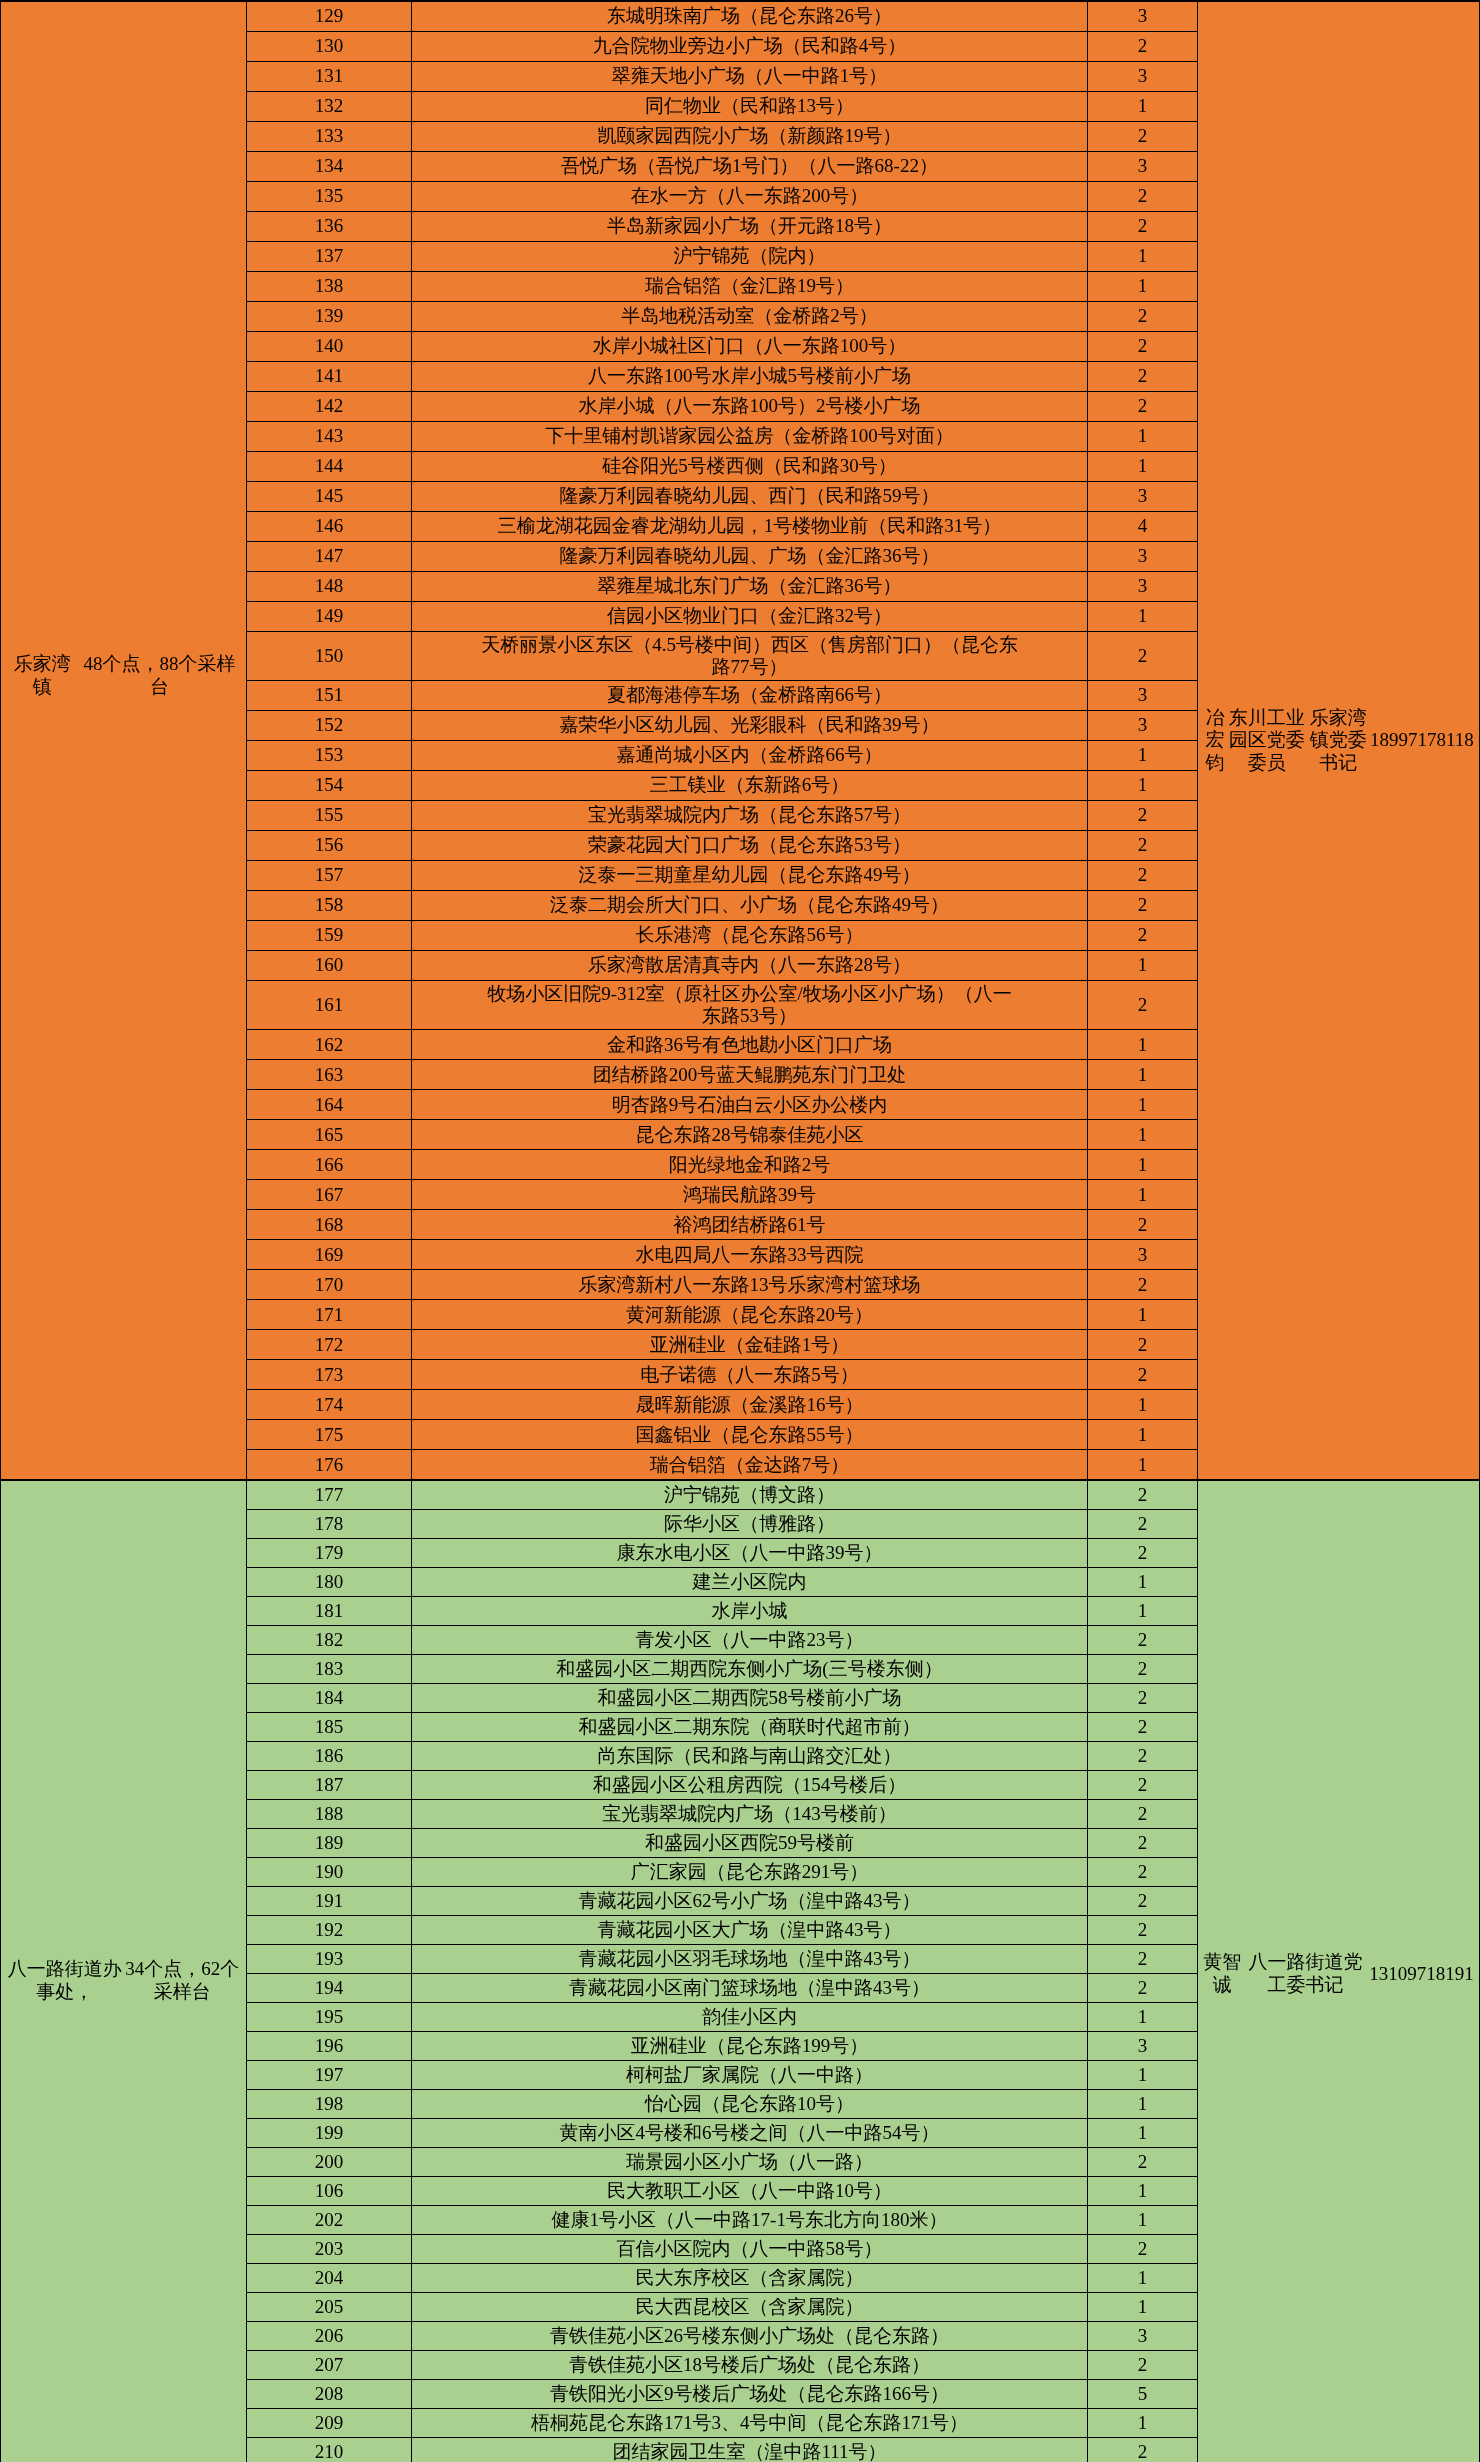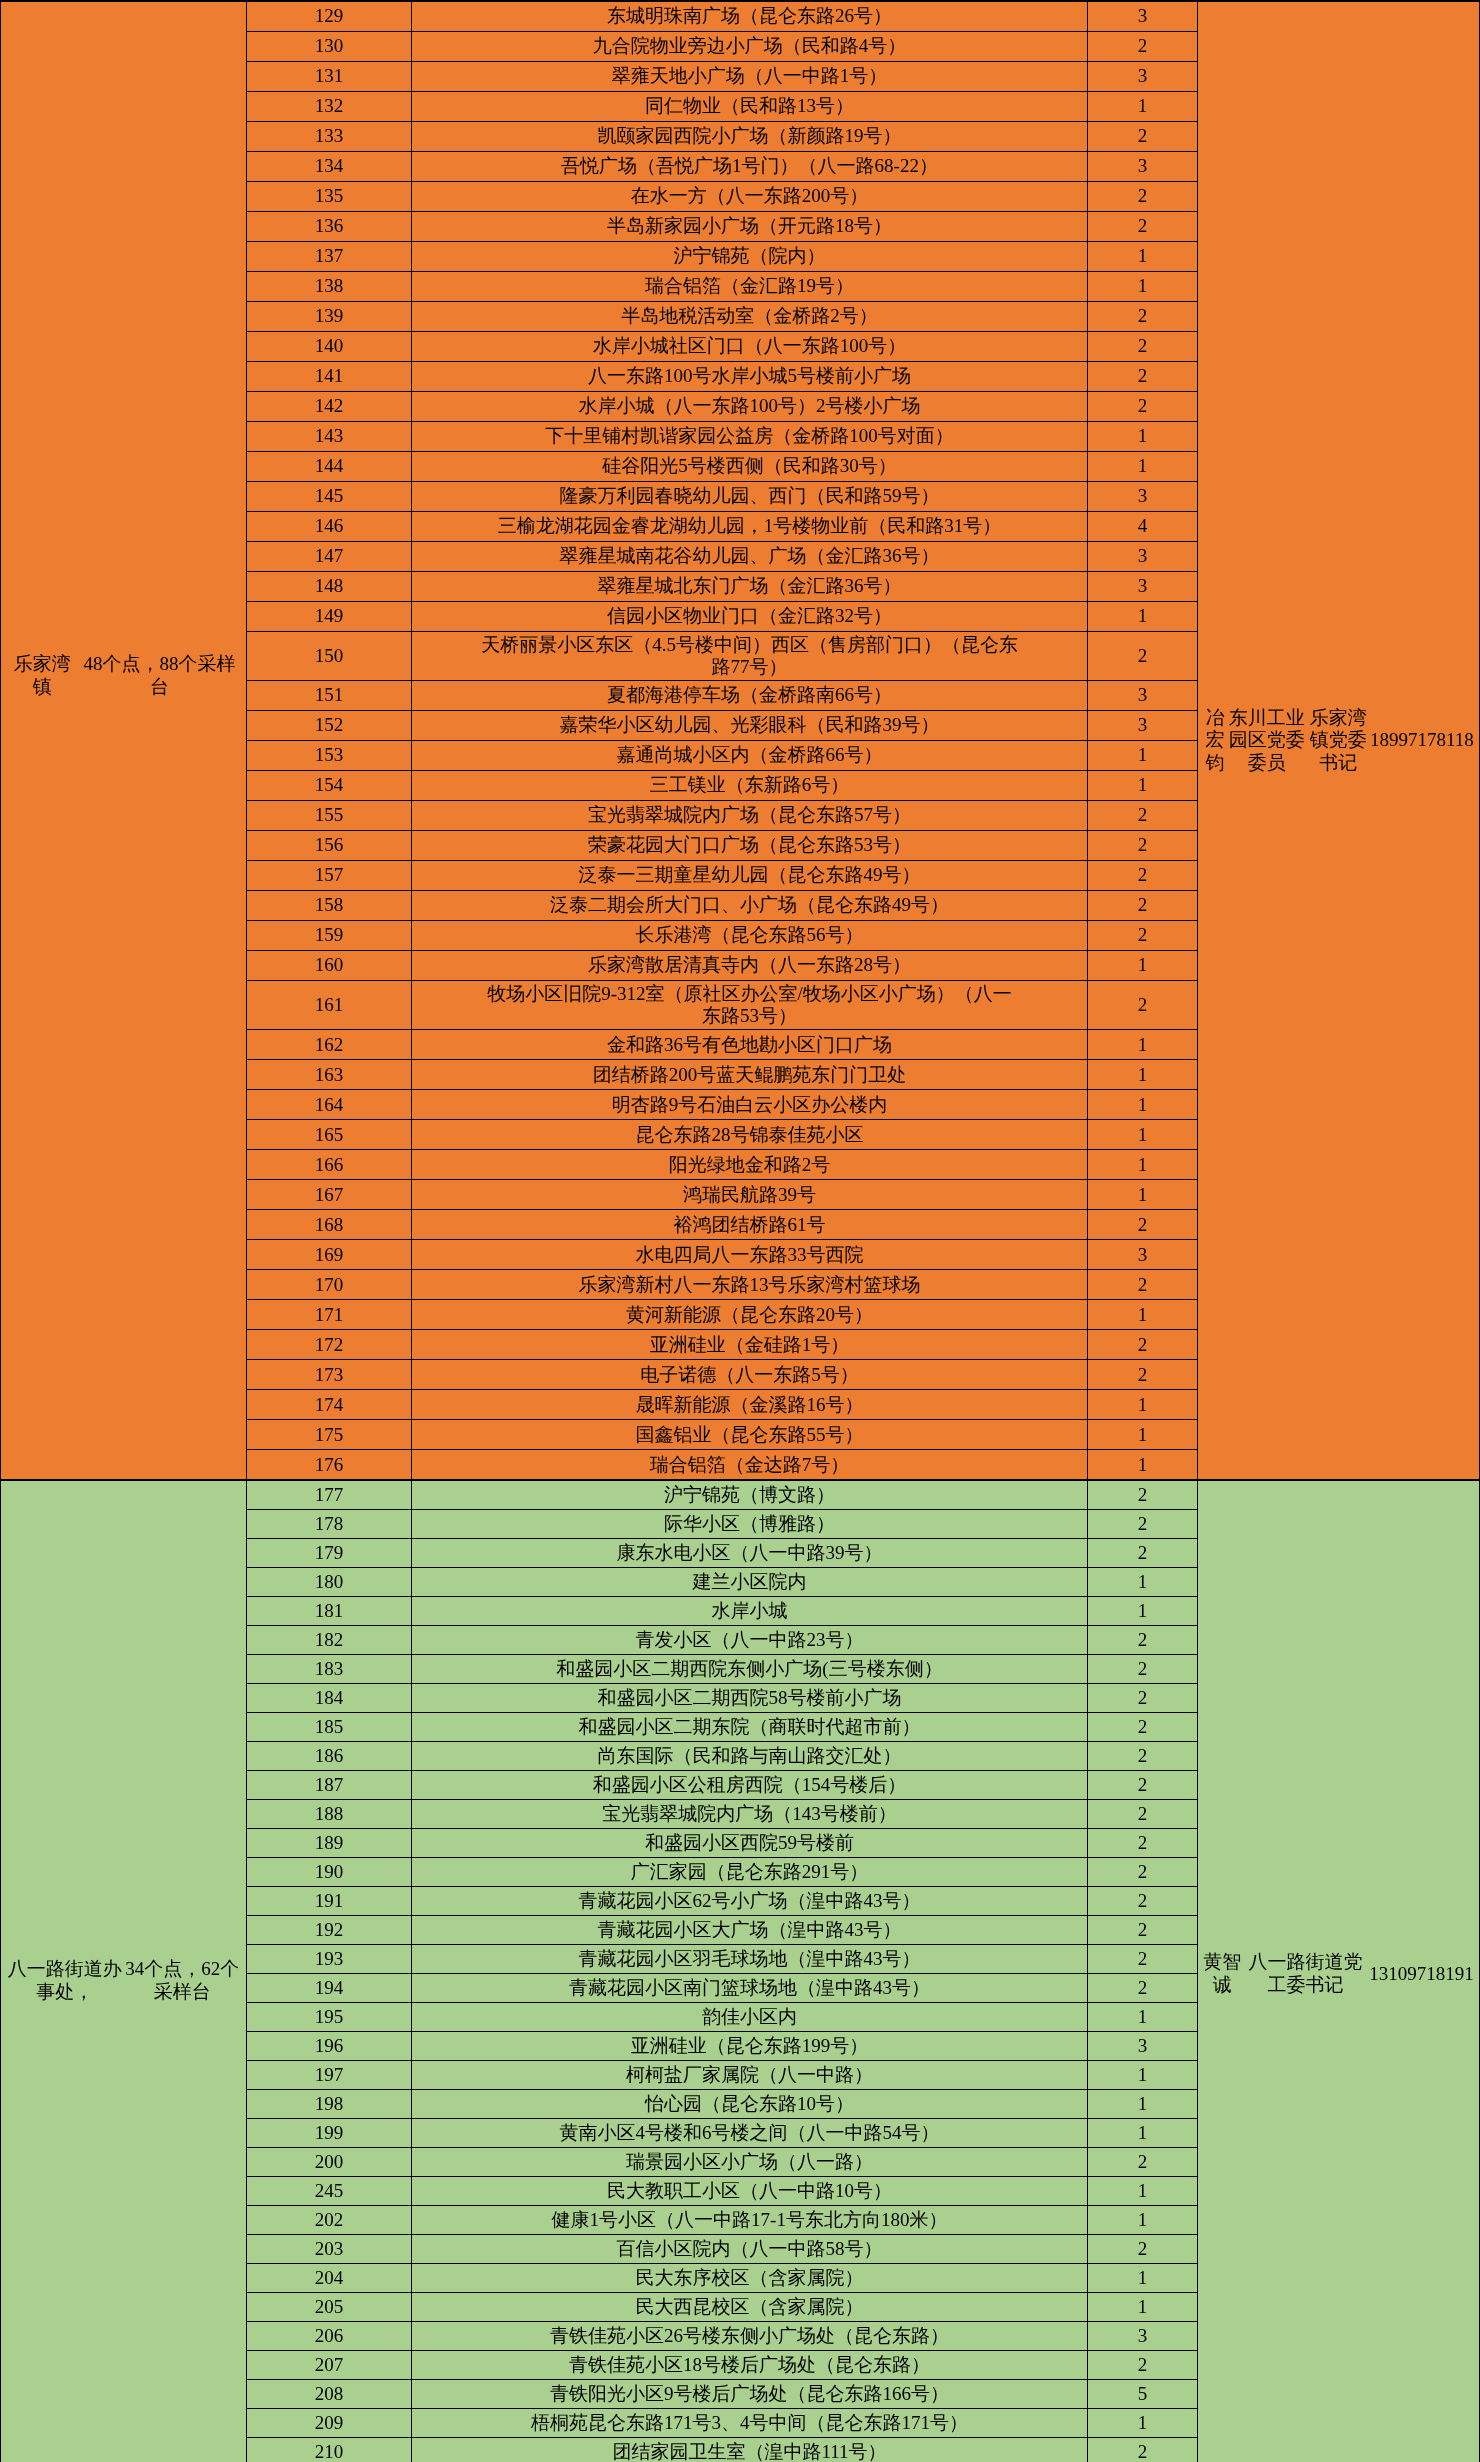--- a/index.html
+++ b/index.html
@@ -151,21 +151,21 @@
           <td class="loc">隆豪万利园春晓幼儿园、西门（民和路59号）</td>
           <td class="cnt">3</td>
         </tr>
         <tr class="r0">
           <td class="idx">146</td>
           <td class="loc">三榆龙湖花园金睿龙湖幼儿园，1号楼物业前（民和路31号）</td>
           <td class="cnt">4</td>
         </tr>
         <tr class="r0">
           <td class="idx">147</td>
-          <td class="loc">翠雍星城南花谷幼儿园、广场（金汇路36号）</td>
+          <td class="loc">隆豪万利园春晓幼儿园、广场（金汇路36号）</td>
           <td class="cnt">3</td>
         </tr>
         <tr class="r0">
           <td class="idx">148</td>
           <td class="loc">翠雍星城北东门广场（金汇路36号）</td>
           <td class="cnt">3</td>
         </tr>
         <tr class="r0">
           <td class="idx">149</td>
           <td class="loc">信园小区物业门口（金汇路32号）</td>
@@ -448,21 +448,21 @@
           <td class="idx">199</td>
           <td class="loc">黄南小区4号楼和6号楼之间（八一中路54号）</td>
           <td class="cnt">1</td>
         </tr>
         <tr class="r1">
           <td class="idx">200</td>
           <td class="loc">瑞景园小区小广场（八一路）</td>
           <td class="cnt">2</td>
         </tr>
         <tr class="r1">
-          <td class="idx">245</td>
+          <td class="idx">106</td>
           <td class="loc">民大教职工小区（八一中路10号）</td>
           <td class="cnt">1</td>
         </tr>
         <tr class="r1">
           <td class="idx">202</td>
           <td class="loc">健康1号小区（八一中路17-1号东北方向180米）</td>
           <td class="cnt">1</td>
         </tr>
         <tr class="r1">
           <td class="idx">203</td>

